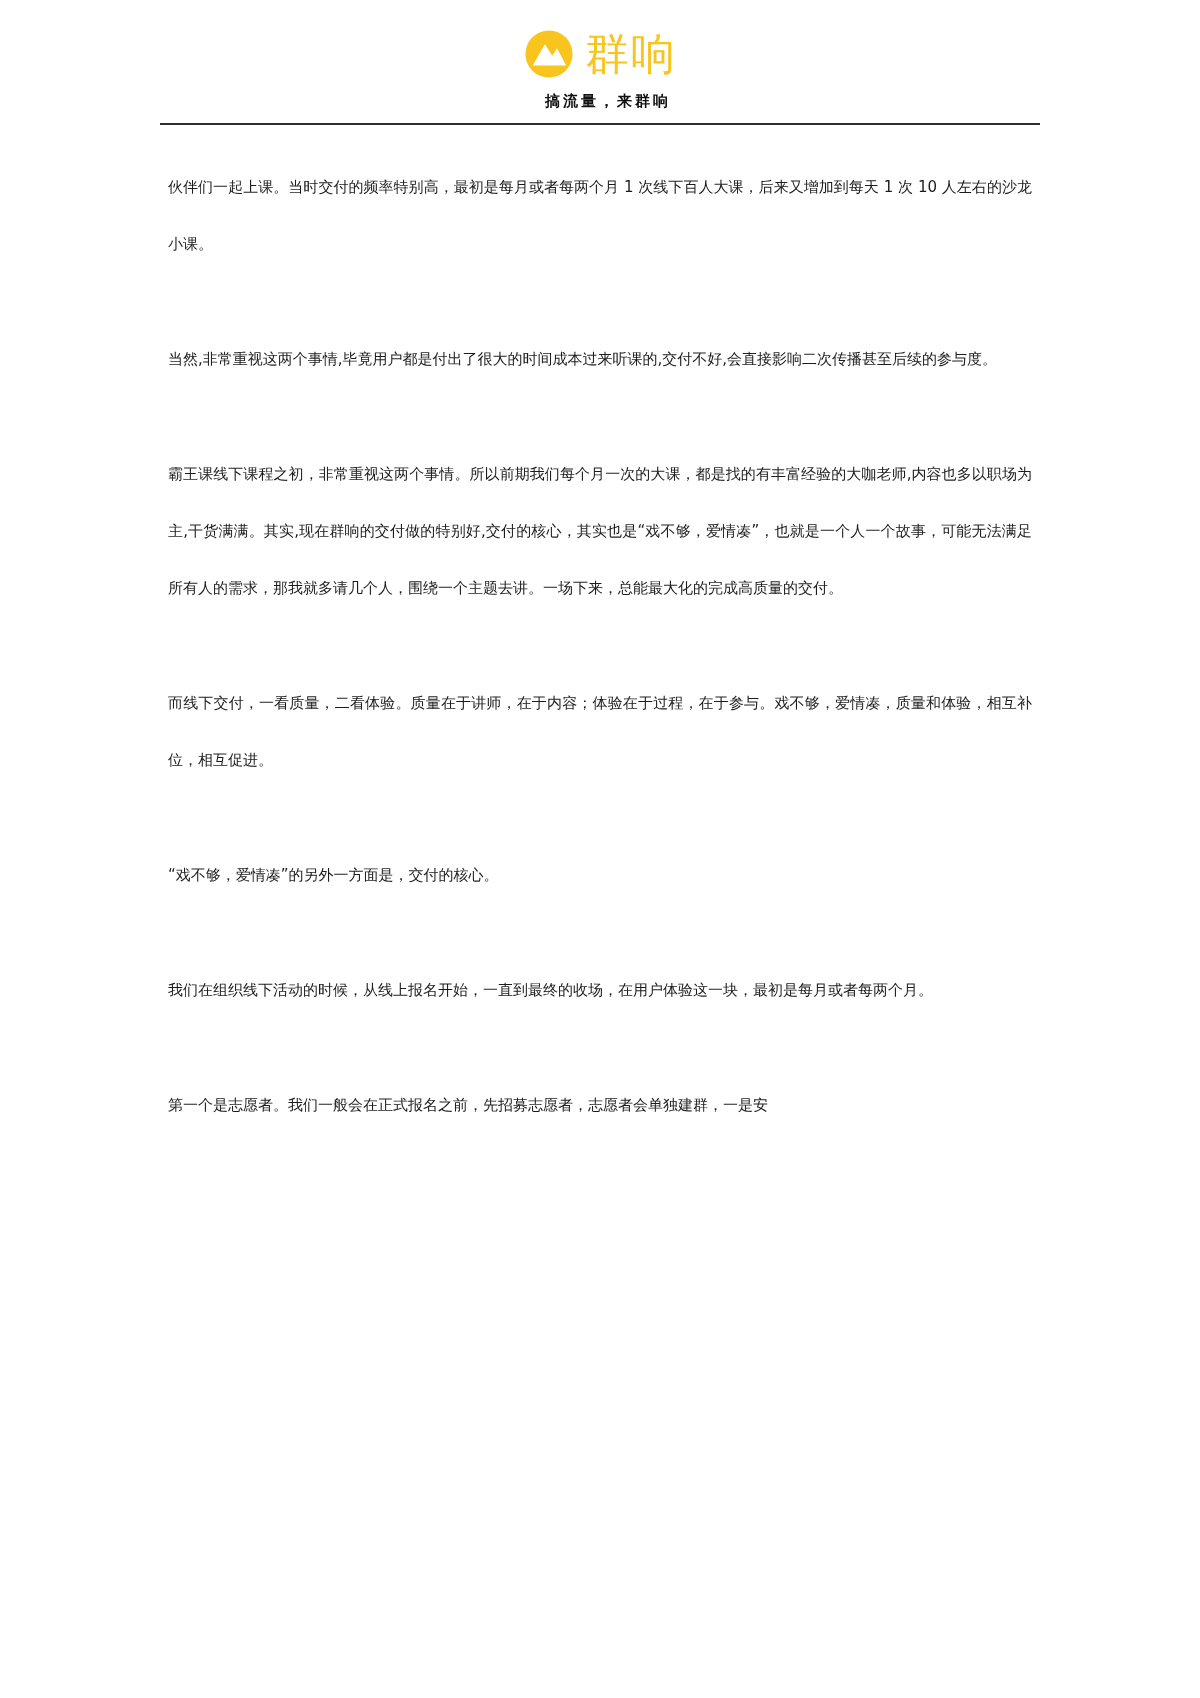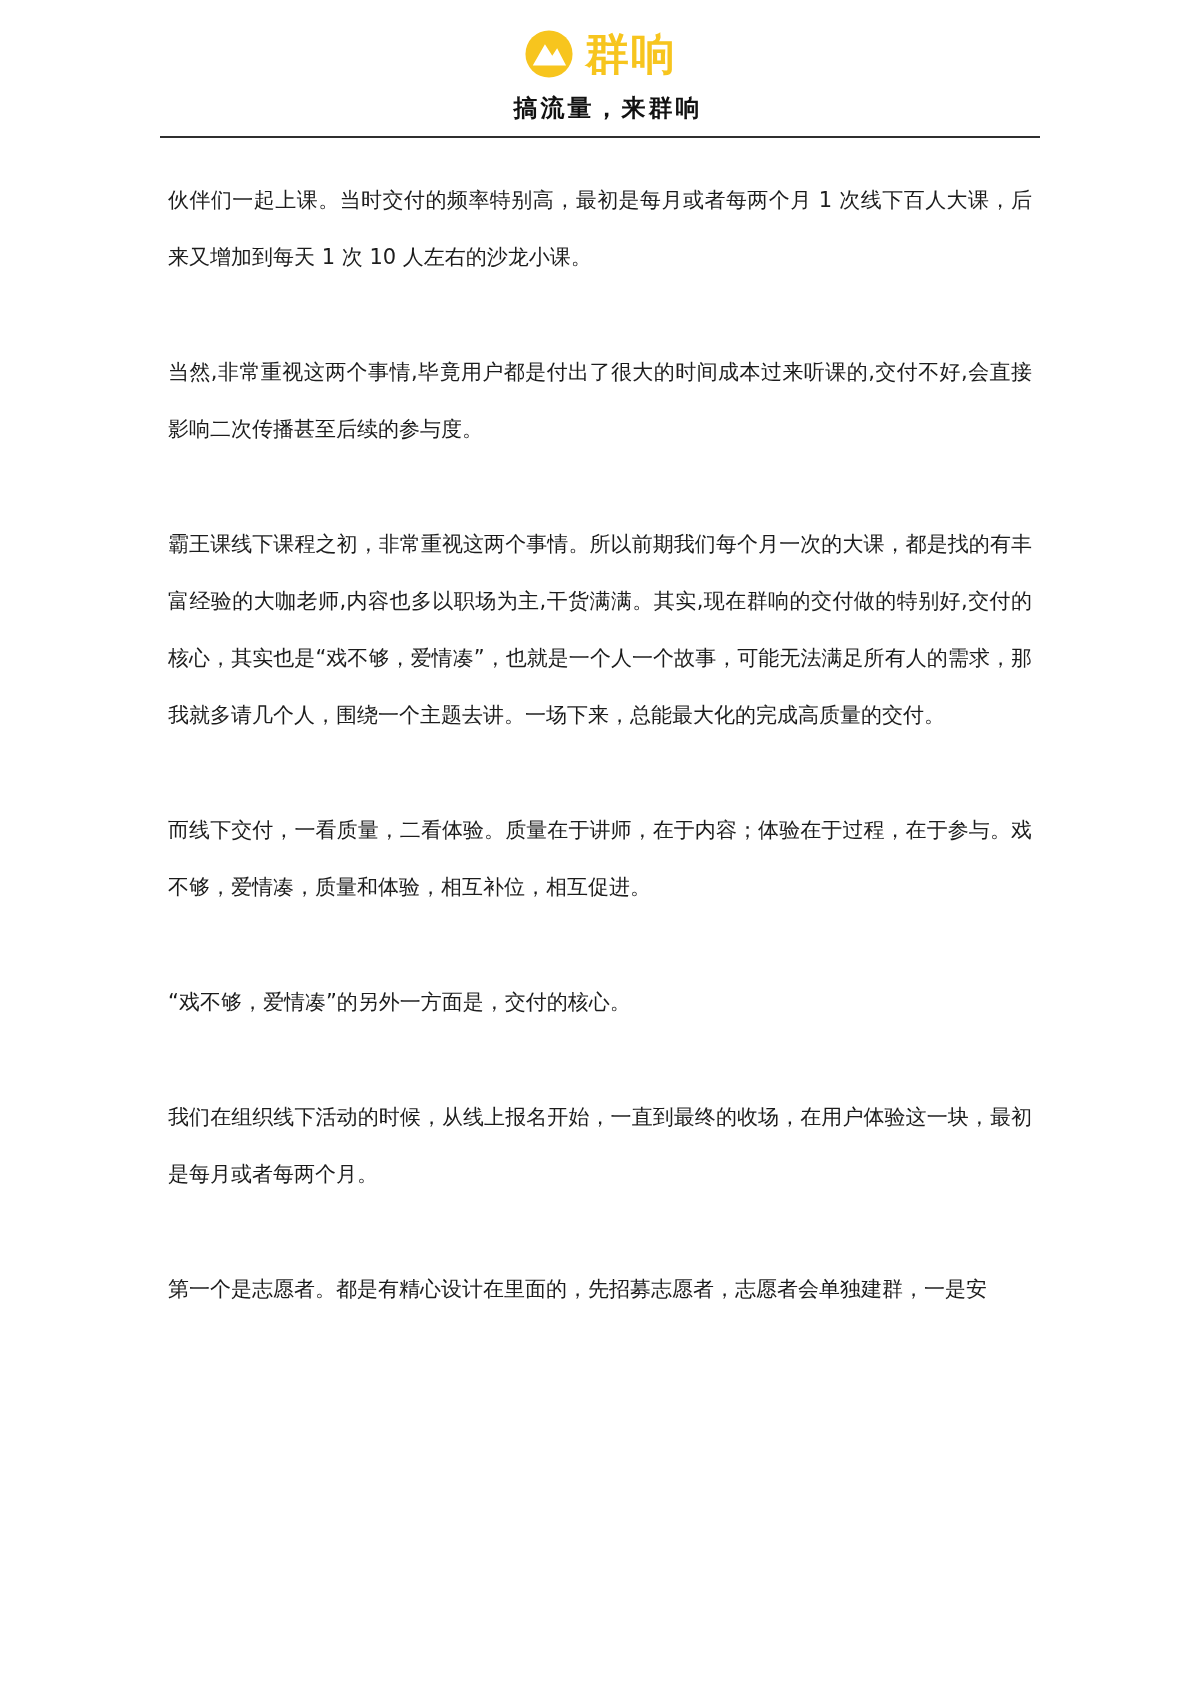--- a/index.html
+++ b/index.html
@@ -29,46 +29,46 @@
     height: 56px;
   }
   .logo {
     display: inline-flex;
     width: 52px;
     height: 52px;
   }
   .logo svg { width: 100%; height: 100%; }
   .brand-name {
     font-size: 44px;
-    font-weight: 700;
+    font-weight: 400;
     letter-spacing: 2px;
     line-height: 1;
   }
   .tagline {
     margin-top: 10px;
-    font-size: 24px;
+    font-size: 15px;
     font-weight: 700;
     letter-spacing: 3px;
     color: #111111;
     padding-left: 16px;
   }
   .rule {
     width: 880px;
     margin: 12px auto 0 auto;
     border: none;
     border-top: 2px solid #2f2f2f;
   }
   
   .body {
     width: 864px;
     margin: 0 auto;
     padding-top: 34px;
   }
   .body p {
-    font-size: 21px;
+    font-size: 15px;
     line-height: 57px;
     text-align: justify;
     margin: 0 0 58px 0;
     color: #1c1c1c;
     word-break: break-all;
   }
 </style>
 </head>
 <body>
 
@@ -89,16 +89,16 @@
     <hr class="rule">
   </header>
 
   <main class="body">
     <p>伙伴们一起上课。当时交付的频率特别高，最初是每月或者每两个月 1 次线下百人大课，后来又增加到每天 1 次 10 人左右的沙龙小课。</p>
     <p>当然,非常重视这两个事情,毕竟用户都是付出了很大的时间成本过来听课的,交付不好,会直接影响二次传播甚至后续的参与度。</p>
     <p>霸王课线下课程之初，非常重视这两个事情。所以前期我们每个月一次的大课，都是找的有丰富经验的大咖老师,内容也多以职场为主,干货满满。其实,现在群响的交付做的特别好,交付的核心，其实也是“戏不够，爱情凑”，也就是一个人一个故事，可能无法满足所有人的需求，那我就多请几个人，围绕一个主题去讲。一场下来，总能最大化的完成高质量的交付。</p>
     <p>而线下交付，一看质量，二看体验。质量在于讲师，在于内容；体验在于过程，在于参与。戏不够，爱情凑，质量和体验，相互补位，相互促进。</p>
     <p>“戏不够，爱情凑”的另外一方面是，交付的核心。</p>
     <p>我们在组织线下活动的时候，从线上报名开始，一直到最终的收场，在用户体验这一块，最初是每月或者每两个月。</p>
-    <p>第一个是志愿者。都是有精心设计在里面的，先招募志愿者，志愿者会单独建群，一是安</p>
+    <p>第一个是志愿者。我们一般会在正式报名之前，先招募志愿者，志愿者会单独建群，一是安</p>
   </main>
 
 </div>
 
 </body></html>

